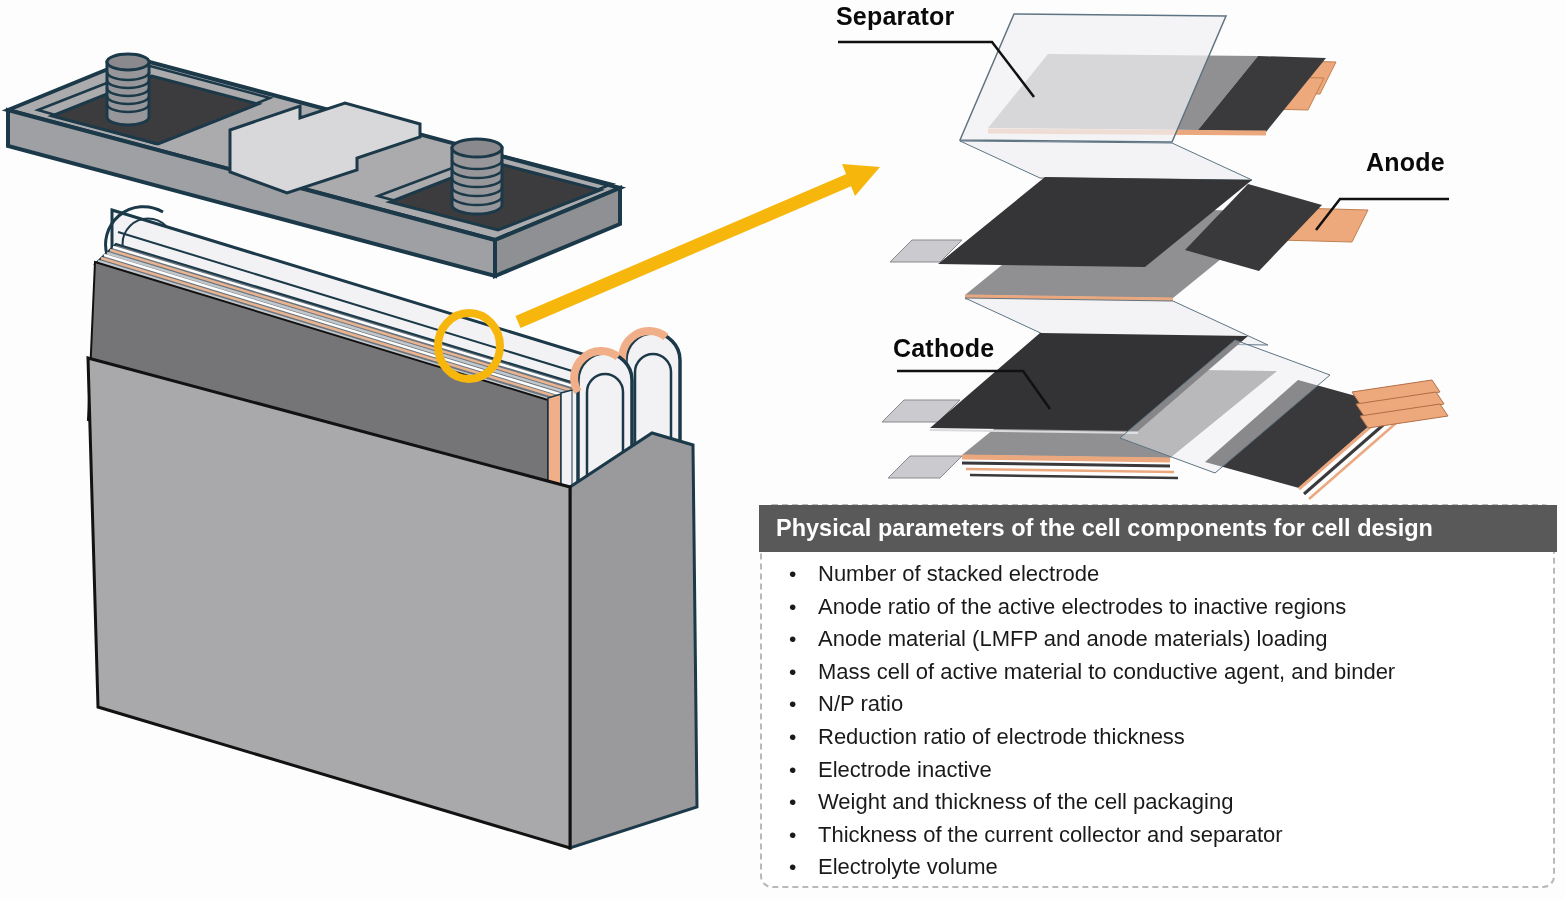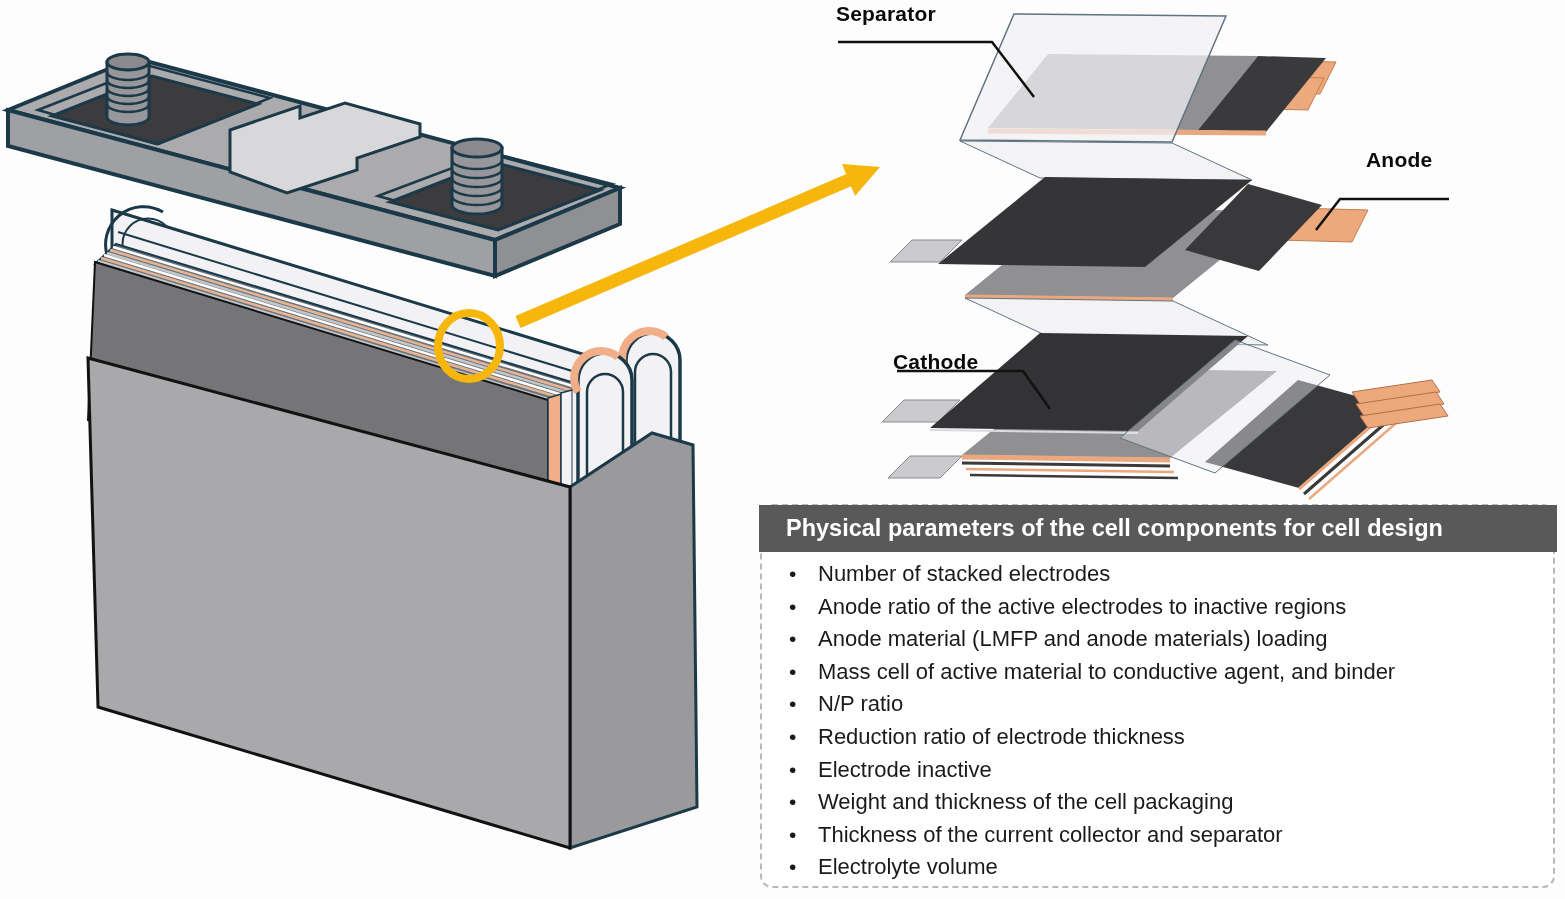--- a/index.html
+++ b/index.html
@@ -4,33 +4,33 @@
 <style>
   html,body{margin:0;padding:0;}
   body{
     width:1565px;height:899px;position:relative;overflow:hidden;
     background:#FDFDFE;
     font-family:"Liberation Sans", sans-serif;
   }
   svg{position:absolute;left:0;top:0;}
   .stack-label{
     position:absolute;
-    font-size:21px;font-weight:bold;color:#0A0A0A;
+    font-size:25px;font-weight:bold;color:#0A0A0A;
     white-space:nowrap;letter-spacing:0.2px;
   }
   .panel{
     position:absolute;left:760px;top:504px;width:795px;height:384px;
     border:2px dashed #B9B9B9;border-radius:12px;background:#FFFFFF;
     box-sizing:border-box;
   }
   .panel-header{
     position:absolute;left:-3px;top:-1px;width:798px;height:47px;
     background:#595959;color:#FFFFFF;
     font-size:23.5px;font-weight:bold;line-height:47px;
-    padding-left:27px;box-sizing:border-box;white-space:nowrap;
+    padding-left:17px;box-sizing:border-box;white-space:nowrap;
   }
   .panel-list{
     position:absolute;left:0;top:52px;right:6px;margin:0;padding:0;
     list-style:none;
   }
   .panel-list li{
     position:relative;padding-left:56px;
     font-size:22px;line-height:32.6px;color:#1A1A1A;white-space:nowrap;
   }
   .panel-list li::before{
@@ -165,26 +165,26 @@
 
   <g stroke="#111111" stroke-width="2.5" fill="none">
     <path d="M838,42 L992,42 L1034,97"></path>
     <path d="M1449,199 L1340,199 L1316,230"></path>
     <path d="M897,371 L1023,371 L1050,409"></path>
   </g>
 </svg>
 
 <div class="stack-label" style="left:836px;top:2px;">Separator</div>
 <div class="stack-label" style="left:1366px;top:148px;">Anode</div>
-<div class="stack-label" style="left:893px;top:334px;margin-top:16px;">Cathode</div>
+<div class="stack-label" style="left:893px;top:334px;">Cathode</div>
 
 <div class="panel">
   <div class="panel-header">Physical parameters of the cell components for cell design</div>
   <ul class="panel-list">
-    <li>Number of stacked electrodes</li>
+    <li>Number of stacked electrode</li>
     <li>Anode ratio of the active electrodes to inactive regions</li>
     <li>Anode material (LMFP and anode materials) loading</li>
     <li>Mass cell of active material to conductive agent, and binder</li>
     <li>N/P ratio</li>
     <li>Reduction ratio of electrode thickness</li>
     <li>Electrode inactive</li>
     <li>Weight and thickness of the cell packaging</li>
     <li>Thickness of the current collector and separator</li>
     <li>Electrolyte volume</li>
   </ul>

